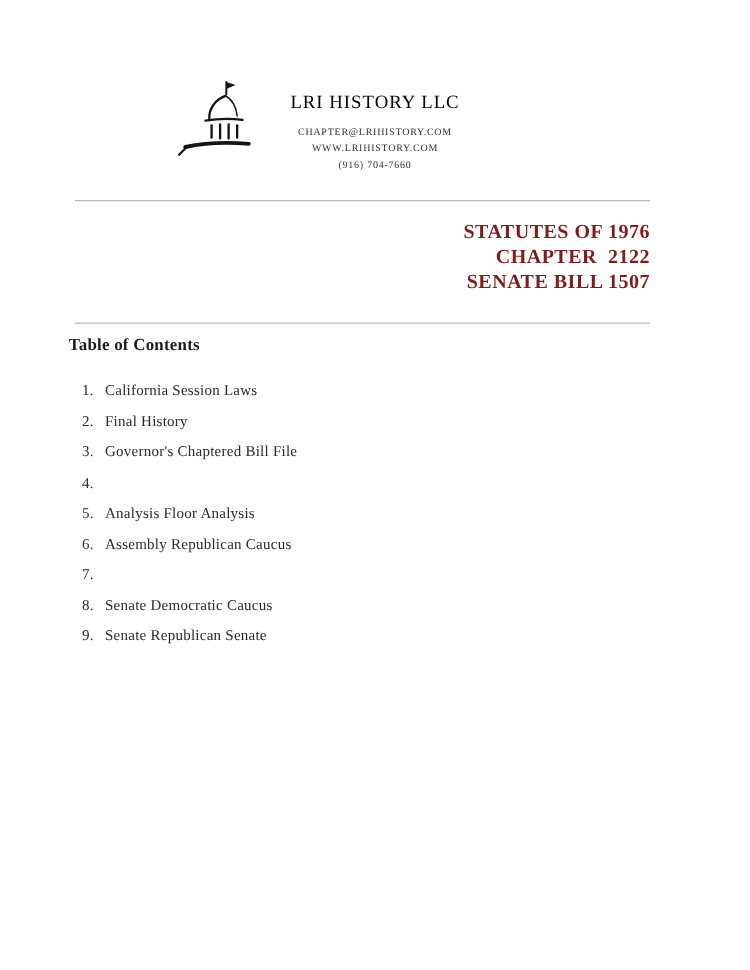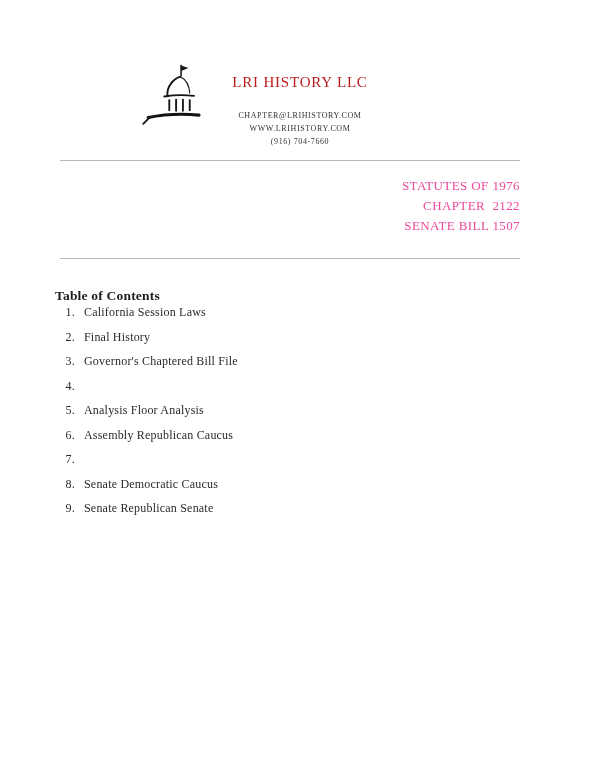--- a/index.html
+++ b/index.html
@@ -41,22 +41,22 @@
     position: absolute;
     left: 50%;
     transform: translateX(-50%);
     top: 74px;
     text-align: center;
     white-space: nowrap;
   }
   .company-name {
     font-size: 15px;
     letter-spacing: 0.8px;
-    color: #b91c1c;
-    margin-bottom: 18px;
+    color: #000000;
+    margin-bottom: 8px;
     text-align: center;
   }
   .contact-line {
     font-size: 8px;
     letter-spacing: 0.6px;
     color: #333333;
     line-height: 13px;
   }
 
   .rule {
@@ -70,32 +70,32 @@
   .rule-2 { top: 258px; }
 
   
   .reference {
     position: absolute;
     top: 176px;
     right: 80px;
     text-align: right;
   }
   .reference-line {
-    font-weight: normal;
-    font-size: 13px;
+    font-weight: bold;
+    font-size: 16px;
     line-height: 20px;
     letter-spacing: 0.4px;
-    color: #ec4899;
+    color: #7f1d1d;
     white-space: pre;
   }
 
   
   .toc-title {
     position: absolute;
-    top: 288px;
+    top: 268px;
     left: 55px;
     font-weight: bold;
     font-size: 13.5px;
     color: #1c1c1c;
     letter-spacing: 0.2px;
   }
   .toc-list {
     position: absolute;
     top: 306px;
     left: 55px;

